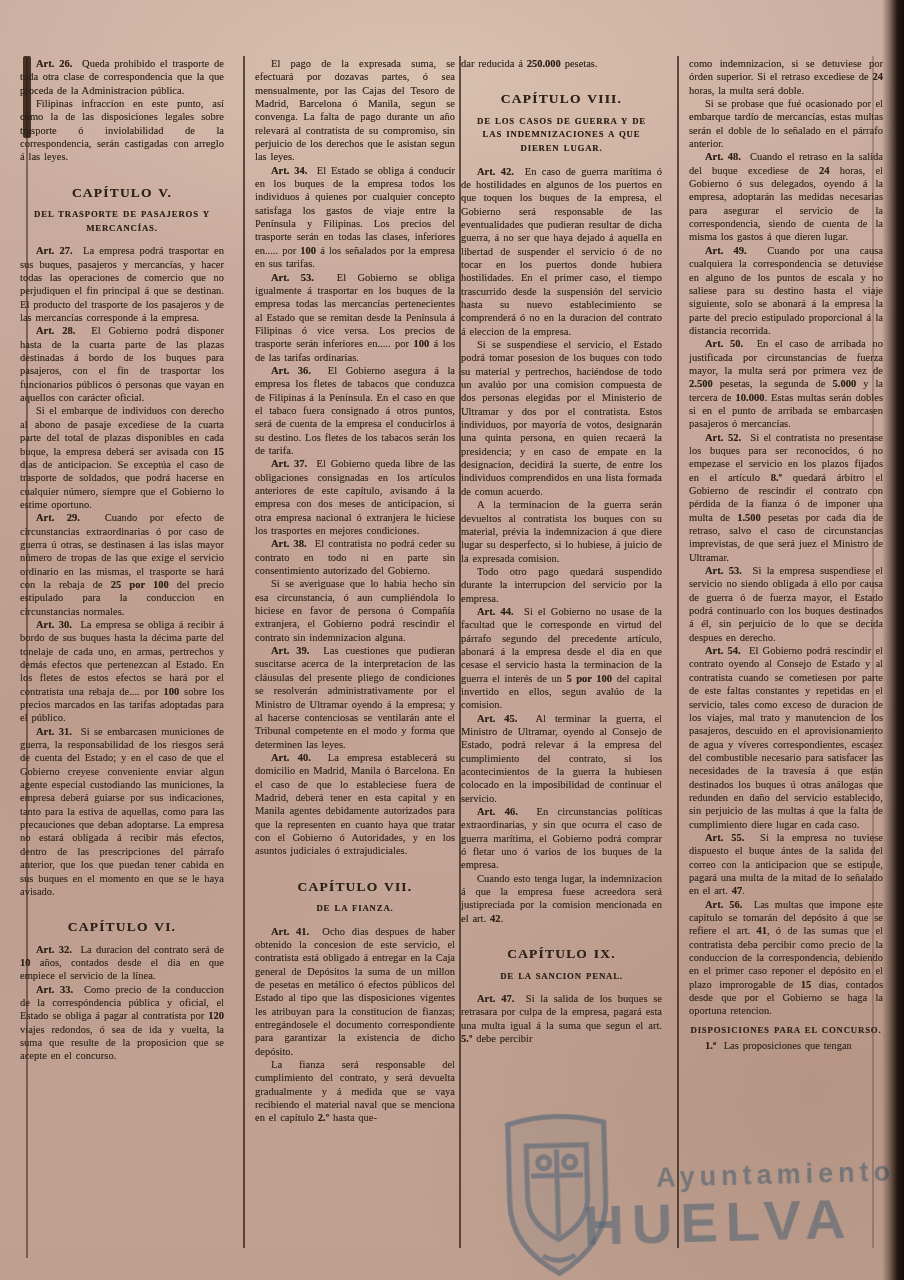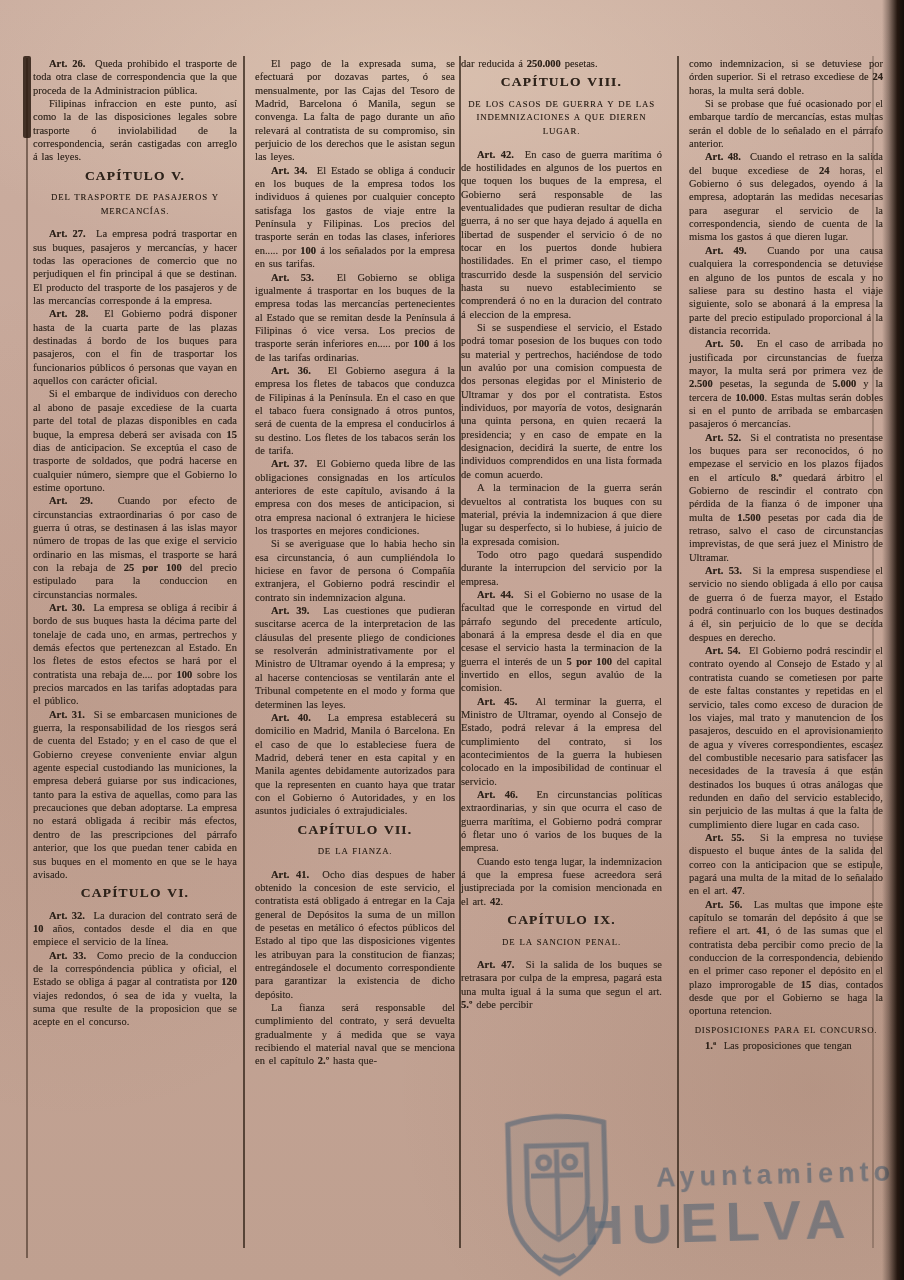--- a/index.html
+++ b/index.html
@@ -23,31 +23,31 @@
   .left-nick{position:absolute;left:23px;top:56px;width:8px;height:82px;background:#2a1b10;opacity:.85;border-radius:2px;}
   .rule{position:absolute;top:56px;height:1192px;width:1.5px;background:rgba(52,38,26,.75);}
   .rule.r1{left:243px}.rule.r2{left:459px}.rule.r3{left:677px}.rule.r4{left:872px;opacity:.35}
 
   
   #columns{position:absolute;top:57px;left:0;width:904px;height:1196px;overflow:hidden;}
   .col{position:absolute;top:0;overflow:hidden;height:1196px;
     color:var(--ink,#342a22);font-size:10.5px;line-height:13.35px;
     text-align:justify;word-spacing:1.2px;
     text-shadow:0 0 .5px rgba(62,44,30,.55);}
-  .col.c1{left:33px;width:204px;}
+  .col.c1{left:20px;width:204px;}
   .col.c2{left:255px;width:200px;}
   .col.c3{left:461px;width:201px;}
   .col.c4{left:689px;width:194px;}
   .par{margin:0;text-indent:16px;}
   .par.cont{text-indent:0;}
   .par b,.artlabel{font-weight:bold;color:#2c221a;}
-  .chap{margin:5px 0 9px;text-align:center;text-indent:0;
+  .chap{margin:22px 0 9px;text-align:center;text-indent:0;
     font-size:13.5px;font-weight:bold;letter-spacing:1.2px;color:#2d231b;}
   .sec{margin:2px 6px 9px;text-align:center;text-indent:0;
-    font-size:8.8px;font-weight:normal;letter-spacing:.8px;line-height:1.55;color:#2d231b;}
+    font-size:8.8px;font-weight:bold;letter-spacing:.8px;line-height:1.55;color:#2d231b;}
   .sec.tight{margin:6px 0 2px;}
 
   
   #watermark{position:absolute;left:0;top:0;width:904px;height:1280px;pointer-events:none;
     mix-blend-mode:multiply;transform:rotate(-1.5deg);}
   .wm-text1{position:absolute;left:642px;top:1168px;width:400px;
     font-family:"Liberation Sans","DejaVu Sans",sans-serif;font-weight:bold;
     font-size:27px;letter-spacing:5px;color:var(--wm,#6ea2d4);opacity:.62;}
   .wm-text2{position:absolute;left:568px;top:1196px;width:500px;
     font-family:"Liberation Sans","DejaVu Sans",sans-serif;font-weight:bold;
@@ -74,20 +74,21 @@
       <h2 class="chap">CAPÍTULO VI.</h2>
       <p class="par"><b class="artlabel">Art. 32.</b>&nbsp;&nbsp;La duracion del contrato será de <b>10</b> años, contados desde el dia en que empiece el servicio de la línea.</p>
       <p class="par"><b class="artlabel">Art. 33.</b>&nbsp;&nbsp;Como precio de la conduccion de la correspóndencia pública y oficial, el Estado se obliga á pagar al contratista por <b>120</b> viajes redondos, ó sea de ida y vuelta, la suma que resulte de la proposicion que se acepte en el concurso.</p>
     </div>
     <div class="col c2">
       <p class="par">El pago de la expresada suma, se efectuará por dozavas partes, ó sea mensualmente, por las Cajas del Tesoro de Madrid, Barcelona ó Manila, segun se convenga. La falta de pago durante un año relevará al contratista de su compromiso, sin perjuicio de los derechos que le asistan segun las leyes.</p>
       <p class="par"><b class="artlabel">Art. 34.</b>&nbsp;&nbsp;El Estado se obliga á conducir en los buques de la empresa todos los individuos á quienes por cualquier concepto satisfaga los gastos de viaje entre la Península y Filipinas. Los precios del trasporte serán en todas las clases, inferiores en..... por <b>100</b> á los señalados por la empresa en sus tarifas.</p>
       <p class="par"><b class="artlabel">Art. 53.</b>&nbsp;&nbsp;El Gobierno se obliga igualmente á trasportar en los buques de la empresa todas las mercancías pertenecientes al Estado que se remitan desde la Península á Filipinas ó vice versa. Los precios de trasporte serán inferiores en..... por <b>100</b> á los de las tarifas ordinarias.</p>
       <p class="par"><b class="artlabel">Art. 36.</b>&nbsp;&nbsp;El Gobierno asegura á la empresa los fletes de tabacos que conduzca de Filipinas á la Península. En el caso en que el tabaco fuera consignado á otros puntos, será de cuenta de la empresa el conducirlos á su destino. Los fletes de los tabacos serán los de tarifa.</p>
       <p class="par"><b class="artlabel">Art. 37.</b>&nbsp;&nbsp;El Gobierno queda libre de las obligaciones consignadas en los artículos anteriores de este capítulo, avisando á la empresa con dos meses de anticipacion, si otra empresa nacional ó extranjera le hiciese los trasportes en mejores condiciones.</p>
+      <p class="par"><b class="artlabel">Art. 38.</b>&nbsp;&nbsp;El contratista no podrá ceder su contrato en todo ni en parte sin consentimiento autorizado del Gobierno.</p>
       <p class="par">Si se averiguase que lo habia hecho sin esa circunstancia, ó aun cumpliéndola lo hiciese en favor de persona ó Compañía extranjera, el Gobierno podrá rescindir el contrato sin indemnizacion alguna.</p>
       <p class="par"><b class="artlabel">Art. 39.</b>&nbsp;&nbsp;Las cuestiones que pudieran suscitarse acerca de la interpretacion de las cláusulas del presente pliego de condiciones se resolverán administrativamente por el Ministro de Ultramar oyendo á la empresa; y al hacerse contenciosas se ventilarán ante el Tribunal competente en el modo y forma que determinen las leyes.</p>
       <p class="par"><b class="artlabel">Art. 40.</b>&nbsp;&nbsp;La empresa establecerá su domicilio en Madrid, Manila ó Barcelona. En el caso de que lo estableciese fuera de Madrid, deberá tener en esta capital y en Manila agentes debidamente autorizados para que la representen en cuanto haya que tratar con el Gobierno ó Autoridades, y en los asuntos judiciales ó extrajudiciales.</p>
       <h2 class="chap">CAPÍTULO VII.</h2>
       <h3 class="sec">DE LA FIANZA.</h3>
       <p class="par"><b class="artlabel">Art. 41.</b>&nbsp;&nbsp;Ocho dias despues de haber obtenido la concesion de este servicio, el contratista está obligado á entregar en la Caja general de Depósitos la suma de un millon de pesetas en metálico ó efectos públicos del Estado al tipo que las disposiciones vigentes les atribuyan para la constitucion de fianzas; entregándosele el documento correspondiente para garantizar la existencia de dicho depósito.</p>
       <p class="par">La fianza será responsable del cumplimiento del contrato, y será devuelta gradualmente y á medida que se vaya recibiendo el material naval que se menciona en el capítulo <b>2.º</b> hasta que-</p>
     </div>
     <div class="col c3">
       <p class="par cont">dar reducida á <b>250.000</b> pesetas.</p>

